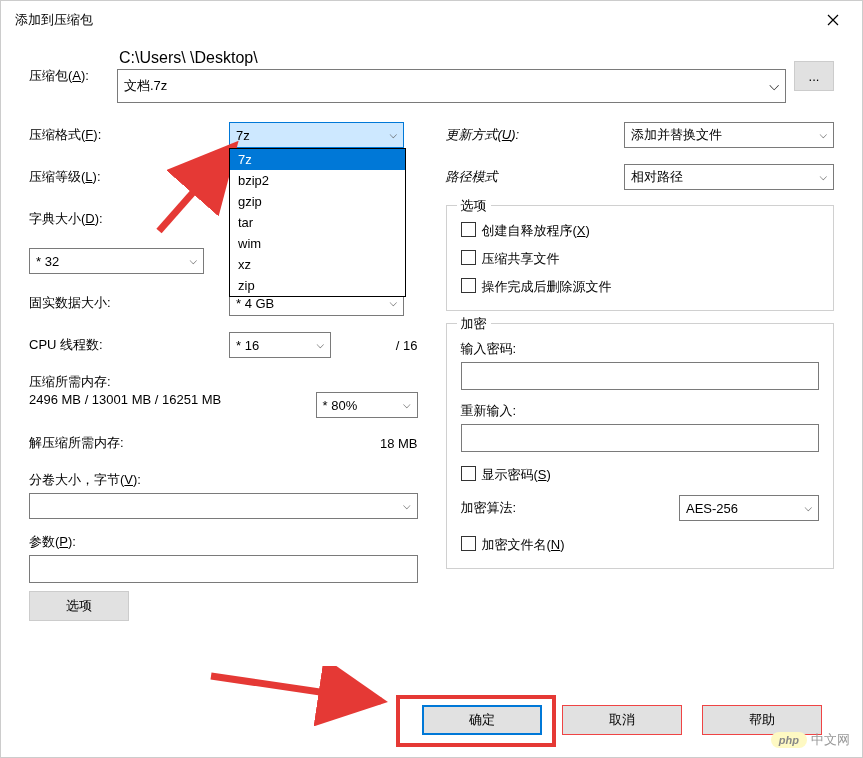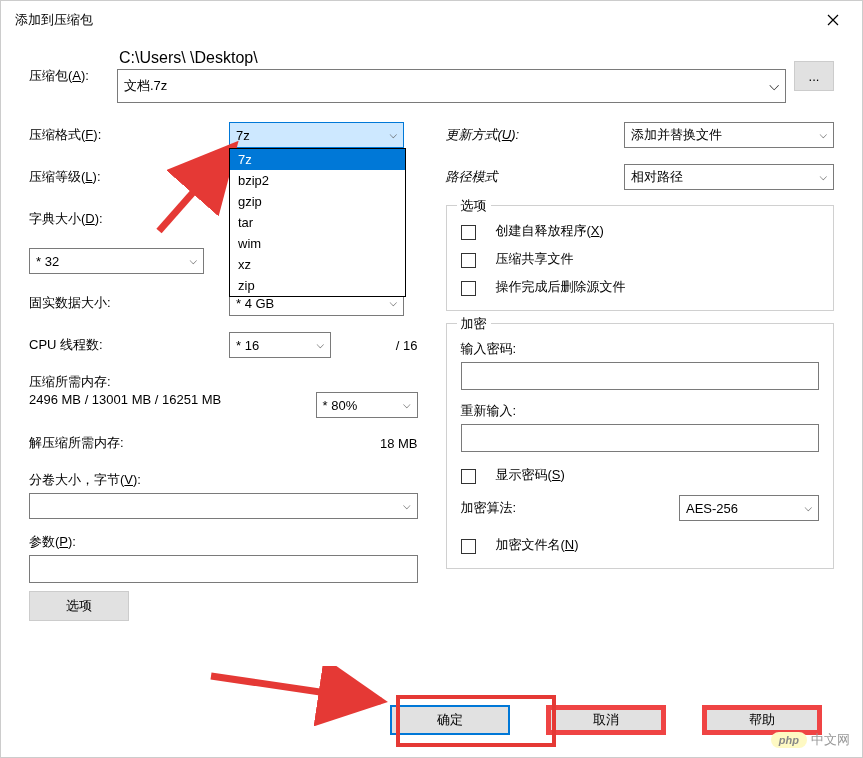--- a/index.html
+++ b/index.html
@@ -32,32 +32,32 @@
     .combo-mid { width: 102px; }
     .combo-small { width: 102px; }
     
     .dropdown-list { position: absolute; left: -1px; top: 25px; width: 177px; background: #fff; border: 1px solid #000; z-index: 10; }
     .dropdown-item { padding: 3px 8px; font-size: 13px; }
     .dropdown-item.selected { background: #0078d7; color: #fff; }
     
     .fieldset { border: 1px solid #d0d0d0; padding: 12px 14px 14px; margin-bottom: 12px; }
     .fieldset-title { position: relative; top: -21px; background: #fff; display: inline-block; padding: 0 4px; margin-left: -4px; }
     .fieldset-body { margin-top: -14px; }
-    .check-row { display: flex; align-items: flex-end; gap: 20px; margin-bottom: 10px; }
+    .check-row { display: flex; align-items: flex-start; gap: 6px; margin-bottom: 10px; }
     .checkbox { width: 15px; height: 15px; border: 1px solid #333; background: #fff; }
     
     .text-input { height: 28px; border: 1px solid #7a7a7a; background: #fff; width: 100%; }
     
     .mem-text { font-size: 13px; margin-top: -8px; margin-bottom: 12px; }
     .after-text { margin-left: 8px; font-size: 13px; }
     
     .options-btn { width: 100px; height: 30px; border: 1px solid #ccc; background: #e1e1e1; display: flex; align-items: center; justify-content: center; margin-top: 8px; cursor: pointer; }
     
-    .footer { position: absolute; bottom: 22px; left: 0; right: 0; display: flex; justify-content: flex-end; gap: 36px; padding-right: 40px; }
-    .btn { width: 120px; height: 30px; border: 5px solid #ef4444; background: #e1e1e1; display: flex; align-items: center; justify-content: center; cursor: pointer; }
+    .footer { position: absolute; bottom: 22px; left: 0; right: 0; display: flex; justify-content: flex-end; gap: 20px; padding-right: 40px; }
+    .btn { width: 120px; height: 30px; border: 1px solid #ef4444; background: #e1e1e1; display: flex; align-items: center; justify-content: center; cursor: pointer; }
     .btn.primary { border: 2px solid #0078d7; }
     .ok-highlight { position: absolute; border: 4px solid #e53935; width: 160px; height: 52px; pointer-events: none; }
     
     .arrow-red { position: absolute; pointer-events: none; }
     
     .watermark { position: absolute; bottom: 8px; right: 12px; display: flex; align-items: center; gap: 4px; font-size: 13px; color: #999; }
     .wm-badge { background: #fef9c3; color: #888; border-radius: 8px; padding: 2px 8px; font-size: 11px; font-style: italic; font-weight: bold; }
     
     u { text-decoration: underline; }
     .lbl u, .check-row u, .toprow u { text-decoration: underline; }

